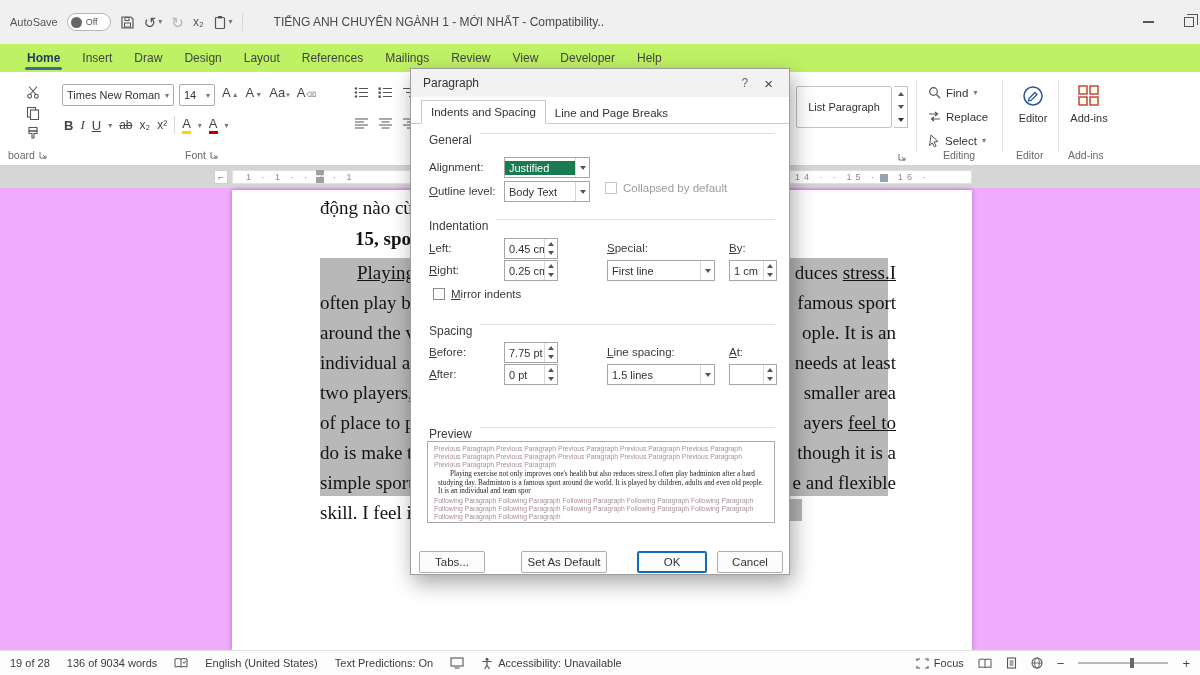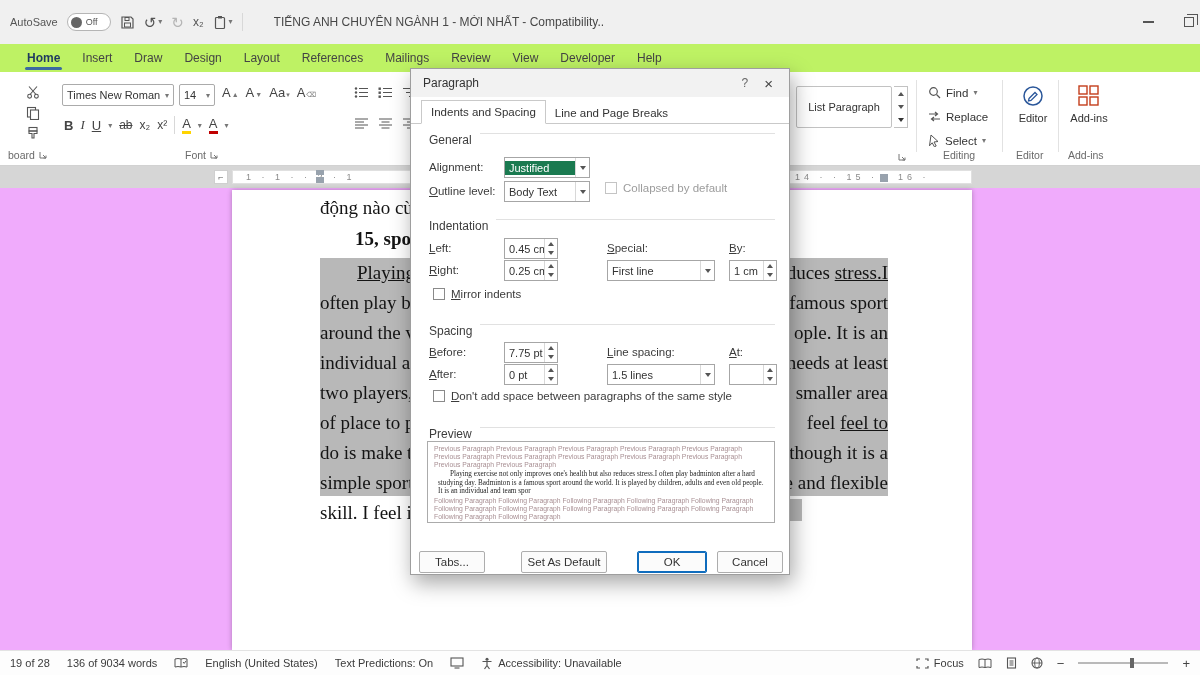--- a/index.html
+++ b/index.html
@@ -64,21 +64,21 @@
 .tabsel{position:absolute;left:214px;top:4px;width:14px;height:14px;background:#fff;border:1px solid #cfcfcf;display:flex;align-items:center;justify-content:center;font-size:9px;color:#555}
 .marker{position:absolute;background:#98a2ad}
 
 
 .docarea{position:absolute;top:188px;left:0;width:1200px;height:462px;background:#f0abfc}
 .page{position:absolute;left:232px;top:2px;width:740px;height:460px;background:#fff;box-shadow:0 0 5px rgba(0,0,0,.28)}
 .sel{position:absolute;background:#b8b8b8;z-index:1}
 .dl{position:absolute;font-family:"Liberation Serif",serif;font-size:19px;color:#141414;white-space:nowrap;z-index:2}
 .dl.bold{font-weight:bold}
 .dl .u,.dl.ul{text-decoration:underline}
-.rline{right:312px;text-align:left}
+.rline{right:304px;text-align:left}
 
 
 .dialog{position:absolute;left:410px;top:68px;width:380px;height:507px;background:#fff;border:1px solid #9e9e9e;box-shadow:3px 8px 20px rgba(0,0,0,.35);z-index:10}
 .dlg-head{position:absolute;top:0;left:0;right:0;height:28px;background:#f2f2f2;display:flex;align-items:center;padding:0 12px;font-size:12px;color:#333}
 .dlg-help{margin-left:auto;color:#666;font-size:12px;cursor:pointer;padding:0 12px}
 .dlg-close{color:#444;font-size:15px;cursor:pointer;padding:0 4px}
 .dlg-tabs{position:absolute;top:28px;left:0;right:0;height:27px;padding-left:10px;border-bottom:1px solid #c9c9c9;display:flex;align-items:flex-end}
 .dtab{font-size:11.5px;color:#333;padding:5px 9px;cursor:pointer;margin-bottom:-1px}
 .dtab.active{border:1px solid #c9c9c9;border-bottom:1px solid #fff;background:#fff}
 .shead{position:absolute;left:18px;right:14px;display:flex;align-items:flex-start;gap:8px;font-size:12px;color:#3d3d3d}
@@ -430,21 +430,21 @@
   <div class="dl" style="left:320px;top:224px">of place to p</div>
   <div class="dl" style="left:320px;top:254px">do is make t</div>
   <div class="dl" style="left:320px;top:284px">simple sport</div>
   <div class="dl" style="left:320px;top:314px">skill. I feel it</div>
 
   <div class="dl rline" style="top:74px"><span>duces </span><span class="u">stress.I</span></div>
   <div class="dl rline" style="top:104px"><span>famous sport</span></div>
   <div class="dl rline" style="top:134px"><span>ople. It is an</span></div>
   <div class="dl rline" style="top:164px"><span>needs at least</span></div>
   <div class="dl rline" style="top:194px"><span>smaller area</span></div>
-  <div class="dl rline" style="top:224px"><span>feel </span><span class="u">feel to</span></div>
+  <div class="dl rline" style="top:224px"><span>ayers </span><span class="u">feel to</span></div>
   <div class="dl rline" style="top:254px"><span>though it is a</span></div>
   <div class="dl rline" style="top:284px"><span>e and flexible</span></div>
 </div>
 
 <div class="dialog">
   <div class="dlg-head">
     <span>Paragraph</span>
     <span class="dlg-help">?</span>
     <span class="dlg-close">×</span>
   </div>
@@ -567,24 +567,20 @@
   <div class="spin" style="left:318px;top:295px;width:48px">
     <span class="val"></span>
     <span class="arrows">
         <i>
           <span class="tri-up"></span>
         </i>
         <i>
           <span class="tri-dn"></span>
         </i>
       </span>
-  </div>
-  <div class="cbrow" style="left:22px;top:321px">
-    <span class="cb"></span>
-    <span class="cblbl ak">Don't add space between paragraphs of the same style</span>
   </div>
 
   <div class="shead" style="top:358px">
     <span>Preview</span>
       <span class="rule"></span>
   </div>
   <div class="pvbox">
     <div class="pv-ghost">Previous Paragraph Previous Paragraph Previous Paragraph Previous Paragraph Previous Paragraph Previous Paragraph Previous Paragraph Previous Paragraph Previous Paragraph Previous Paragraph Previous Paragraph Previous Paragraph</div>
     <div class="pv-sample">Playing exercise not only improves one's health but also reduces stress.I often play badminton after a hard studying day. Badminton is a famous sport around the world. It is played by children, adults and even old people. It is an individual and team spor</div>
     <div class="pv-ghost">Following Paragraph Following Paragraph Following Paragraph Following Paragraph Following Paragraph Following Paragraph Following Paragraph Following Paragraph Following Paragraph Following Paragraph Following Paragraph Following Paragraph</div>

